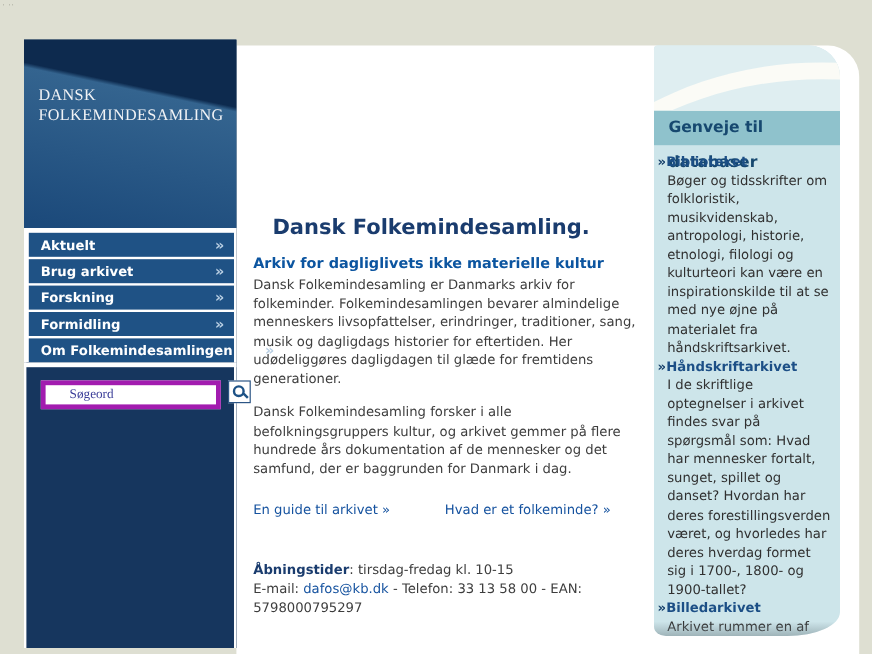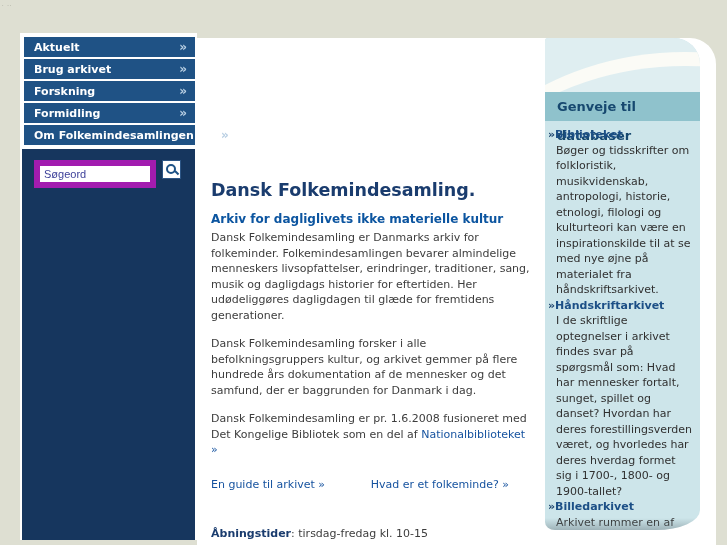--- a/index.html
+++ b/index.html
@@ -22,33 +22,33 @@
              font-family:"Liberation Serif",serif;font-size:13.5px;line-height:17px;letter-spacing:0.3px;}
   .menu{flex:none;background:#ffffff;padding:4px 2px 0 4px;}
   .menu-item{height:20px;background:#1f5285;margin-bottom:2px;display:flex;align-items:center;
              justify-content:space-between;padding:0 8px 0 10px;cursor:pointer;}
   .menu-item:last-child{margin-bottom:0;gap:27px;}
   .menu-label{color:#ffffff;font-size:11px;font-weight:bold;white-space:nowrap;}
   .menu-arrow{color:#b9cfe3;font-size:12px;font-weight:bold;}
   .search-area{flex:1;background:#16365e;border-left:2px solid #ffffff;border-right:2px solid #ffffff;
                border-top:4px solid #ffffff;position:relative;}
   .search-row{position:absolute;left:12px;top:11px;display:flex;align-items:flex-start;}
-  .search-input{width:102px;height:14px;border:6px solid #a21caf;font-size:11px;color:#3c3f99;
-                padding:1px 4px;font-family:Liberation Sans, sans-serif;outline:none;}
+  .search-input{width:102px;height:14px;border:4px solid #a21caf;font-size:11px;color:#3c3f99;
+                padding:1px 20px;font-family:Liberation Serif, serif;outline:none;}
   .search-btn{width:19px;height:19px;margin-left:6px;background:#ffffff;border:1px solid #2c5585;
               padding:0;cursor:pointer;position:relative;}
   .mag{position:absolute;left:3px;top:3px;width:12px;height:12px;}
   .mag::before{content:"";position:absolute;left:0;top:0;width:6px;height:6px;
                border:2px solid #1d5286;border-radius:50%;}
   .mag::after{content:"";position:absolute;left:8px;top:7px;width:2px;height:5px;background:#1d5286;
               transform:rotate(-45deg);transform-origin:top center;}
 
   
   .content{position:absolute;left:211px;top:180px;width:324px;color:#3d3d3d;font-size:11px;line-height:15.5px;}
-  .content h1{margin:0 0 11px 0;font-size:17.5px;line-height:20px;color:#1a3c6e;font-weight:bold;}
+  .content h1{margin:0 0 11px 16px;font-size:17.5px;line-height:20px;color:#1a3c6e;font-weight:bold;}
   .content h2{margin:0 0 3px 0;font-size:12px;line-height:16px;color:#0c55a0;font-weight:bold;}
   .content p{margin:0 0 13px 0;}
   .content a{color:#15529f;text-decoration:none;cursor:pointer;}
   .links-row{display:flex;justify-content:space-between;width:298px;margin:19px 0 21px 0;}
   .hours-line{margin-bottom:1px;margin-top:34px;}
   .hours-label{font-weight:bold;color:#1a3c6e;}
 
   
   .shortcut-box{position:absolute;left:545px;top:38px;width:155px;height:492px;background:#cde5ea;
                 border-radius:3px 26px 44px 10px / 3px 26px 20px 8px;overflow:hidden;}
@@ -70,20 +70,26 @@
 </head>
 <body>
 
 <div id="screen">
 
   <div class="top-note">· ··</div>
 
   <div class="sheet"></div>
 
   <div class="sidebar">
+    <div class="logo">
+      <div class="logo-text">
+        <div>DANSK</div>
+        <div>FOLKEMINDESAMLING</div>
+      </div>
+    </div>
 
     <div class="menu">
       <div class="menu-item">
         <span class="menu-label">Aktuelt</span>
         <span class="menu-arrow">»</span>
       </div>
       <div class="menu-item">
         <span class="menu-label">Brug arkivet</span>
         <span class="menu-arrow">»</span>
       </div>
@@ -109,21 +115,20 @@
         </button>
       </div>
     </div>
   </div>
 
   <div class="content">
     <h1>Dansk Folkemindesamling.</h1>
     <h2>Arkiv for dagliglivets ikke materielle kultur</h2>
     <p>Dansk Folkemindesamling er Danmarks arkiv for folkeminder. Folkemindesamlingen bevarer almindelige menneskers livsopfattelser, erindringer, traditioner, sang, musik og dagligdags historier for eftertiden. Her udødeliggøres dagligdagen til glæde for fremtidens generationer.</p>
     <p>Dansk Folkemindesamling forsker i alle befolkningsgruppers kultur, og arkivet gemmer på flere hundrede års dokumentation af de mennesker og det samfund, der er baggrunden for Danmark i dag.</p>
-    <p><span>Dansk Folkemindesamling er pr. 1.6.2008 fusioneret med Det Kongelige Bibliotek som en del af </span><a>Nationalbiblioteket »</a></p>
     <div class="links-row">
       <a>En guide til arkivet »</a>
       <a>Hvad er et folkeminde? »</a>
     </div>
     <div class="hours-line"><span class="hours-label">Åbningstider</span><span>: tirsdag-fredag kl. 10-15</span></div>
     <div><span>E-mail: </span><a>dafos@kb.dk</a><span> - Telefon: 33 13 58 00 - EAN: 5798000795297</span></div>
   </div>
 
   <div class="shortcut-box">
     <div class="box-cap">

